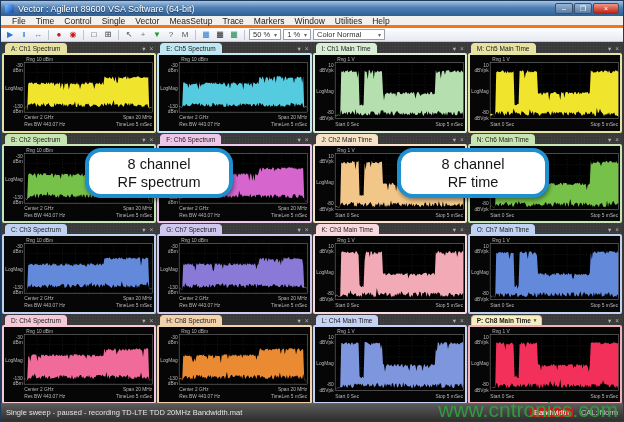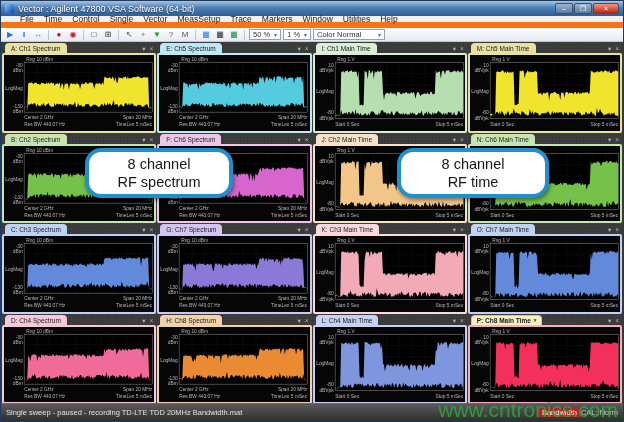--- a/index.html
+++ b/index.html
@@ -6,21 +6,21 @@
   html,body{background:#777;font-family:"Liberation Sans",sans-serif}
   #app{position:relative;width:624px;height:422px;background:#3a3a3a;overflow:hidden;border:1px solid #1d3a5f}
   
   .titlebar{height:15px;background:linear-gradient(#a8c4e0,#4d7fb5 45%,#2d5f95);display:flex;align-items:center;padding:0 4px;gap:4px}
   .ticon{width:9px;height:9px;border-radius:2px;background:linear-gradient(135deg,#7ec8ff,#1241b4);flex:0 0 auto}
   .ttext{flex:1;font-size:9px;color:#fff;text-shadow:0 1px 1px rgba(0,0,0,.6);white-space:nowrap;overflow:hidden}
   .wbtns{display:flex;gap:1px}
   .wbtn{width:18px;height:11px;font-size:7px;line-height:10px;text-align:center;color:#fff;background:linear-gradient(#9ab6d8,#5a7ba0);border:1px solid #38506e;border-radius:2px}
   .wbtn.close{background:linear-gradient(#ee9988,#c22211);width:26px}
   
-  .menubar{height:12px;background:#f2f1ee;display:flex;align-items:center;padding:0 14px;border-bottom:6px solid #f97316}
+  .menubar{height:12px;background:#f2f1ee;display:flex;align-items:center;padding:0 6px;border-bottom:3px solid #f97316}
   .menu-item{font-size:8.5px;color:#222;padding:0 5px;cursor:default}
   
   .toolbar{height:14px;background:linear-gradient(#fdfdfd,#e6eaf2);display:flex;align-items:center;padding:0 3px;gap:2px;border-bottom:1px solid #c4c8d0}
   .tbi{font-size:8px;width:12px;text-align:center;line-height:12px;flex:0 0 auto}
   .tbsep{width:1px;height:10px;background:#c0c4cc;margin:0 2px;flex:0 0 auto}
   .tbselect{display:flex;align-items:center;border:1px solid #9aa0aa;background:#fff;font-size:7.5px;color:#333;height:11px;padding:0 3px;gap:4px;flex:0 0 auto}
   .tbselect .car{font-size:6px;color:#666}
   
   #workspace{position:absolute;top:41px;left:0;right:0;height:363px;display:grid;grid-template-columns:repeat(4,1fr);grid-template-rows:repeat(4,1fr);gap:1px;padding:1px;background-color:#3a3a3a;background-image:radial-gradient(circle,#484848 .6px,transparent .8px);background-size:3px 3px}
   .pw{display:flex;flex-direction:column;min-height:0;min-width:0}
@@ -29,35 +29,35 @@
   .pw-tab.active{background:#f5eec0 !important;font-weight:bold}
   .tab-caret{font-size:5px;color:#444}
   .pw-btns{margin-left:auto;display:flex;gap:4px;color:#b0b0b0;font-size:6.5px;line-height:9px}
   .pw-body{flex:1;border:2px solid;border-radius:2px;background:#060606;min-height:0}
   .pw-body svg{width:100%;height:100%;display:block}
   
   .callout{position:absolute;background:#fff;border:4px solid #1e8fd0;border-radius:16px;display:flex;flex-direction:column;align-items:center;justify-content:center;font-size:14.5px;line-height:1.25;color:#161616;z-index:6;box-shadow:1px 2px 4px rgba(0,0,0,.45)}
   #callout-spectrum{left:84px;top:147px;width:148px;height:50px}
   #callout-time{left:396px;top:147px;width:152px;height:50px}
   
-  .statusbar{position:absolute;left:0;right:0;bottom:0;height:18px;background:linear-gradient(#5a5a5a,#2e2e2e);display:flex;align-items:center;padding:0 5px;gap:0;border-top:1px solid #666}
+  .statusbar{position:absolute;left:0;right:0;bottom:0;height:18px;background:linear-gradient(#5a5a5a,#2e2e2e);display:flex;align-items:center;padding:0 5px;gap:8px;border-top:1px solid #666}
   .sb-left{font-size:7.5px;color:#e2e2e2;flex:1;white-space:nowrap;overflow:hidden}
   .sb-rec{font-size:7.5px;color:#fff;background:#c02020;padding:0 4px;border-radius:1px}
   .sb-cal{font-size:7.5px;color:#cccccc;white-space:nowrap}
   
   .watermark{position:absolute;right:5px;bottom:-1px;font-size:21px;font-weight:normal;color:#2fa33c;opacity:.9;z-index:10;letter-spacing:0;pointer-events:none}
 </style>
 </head>
 <body>
 
 <div id="app">
 
   <div class="titlebar">
     <div class="ticon"></div>
-    <div class="ttext">Vector : Agilent 47800 VSA Software (64-bit)</div>
+    <div class="ttext">Vector : Agilent 89600 VSA Software (64-bit)</div>
     <div class="wbtns">
       <div class="wbtn">–</div>
       <div class="wbtn">❐</div>
       <div class="wbtn close">×</div>
     </div>
   </div>
 
   <div class="menubar" id="menubar">
       <span class="menu-item">File</span>
       <span class="menu-item">Time</span>

